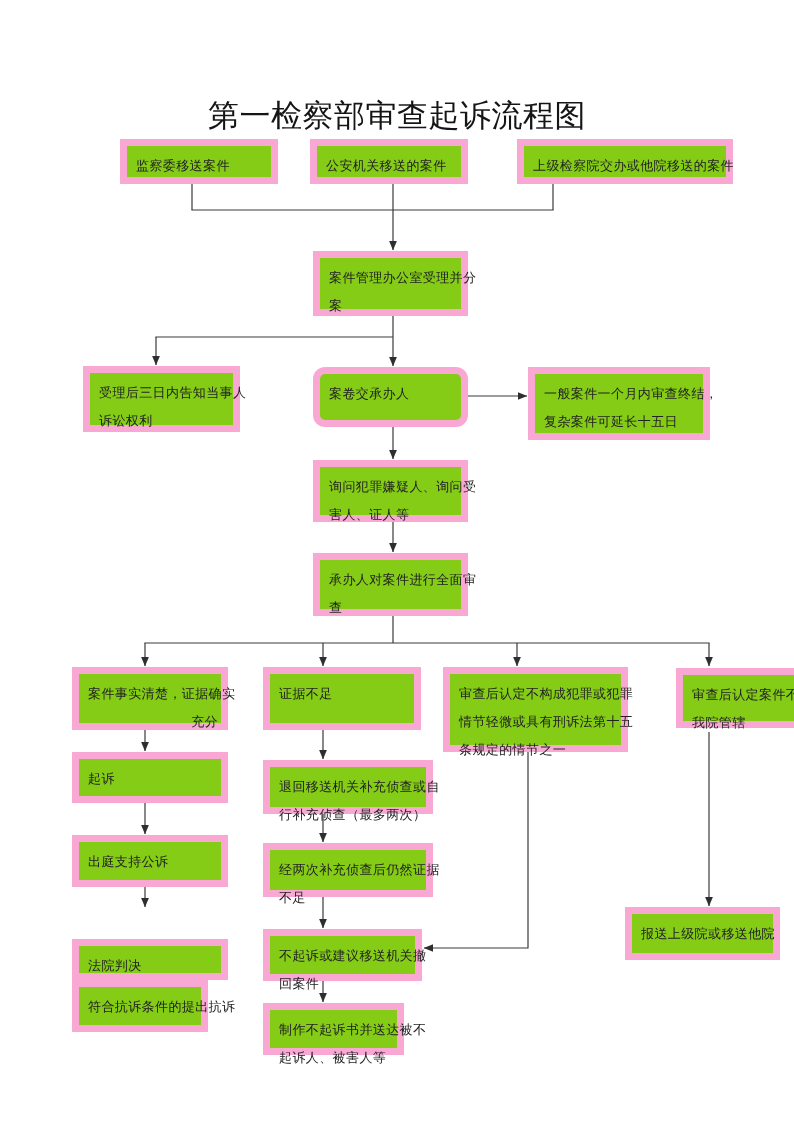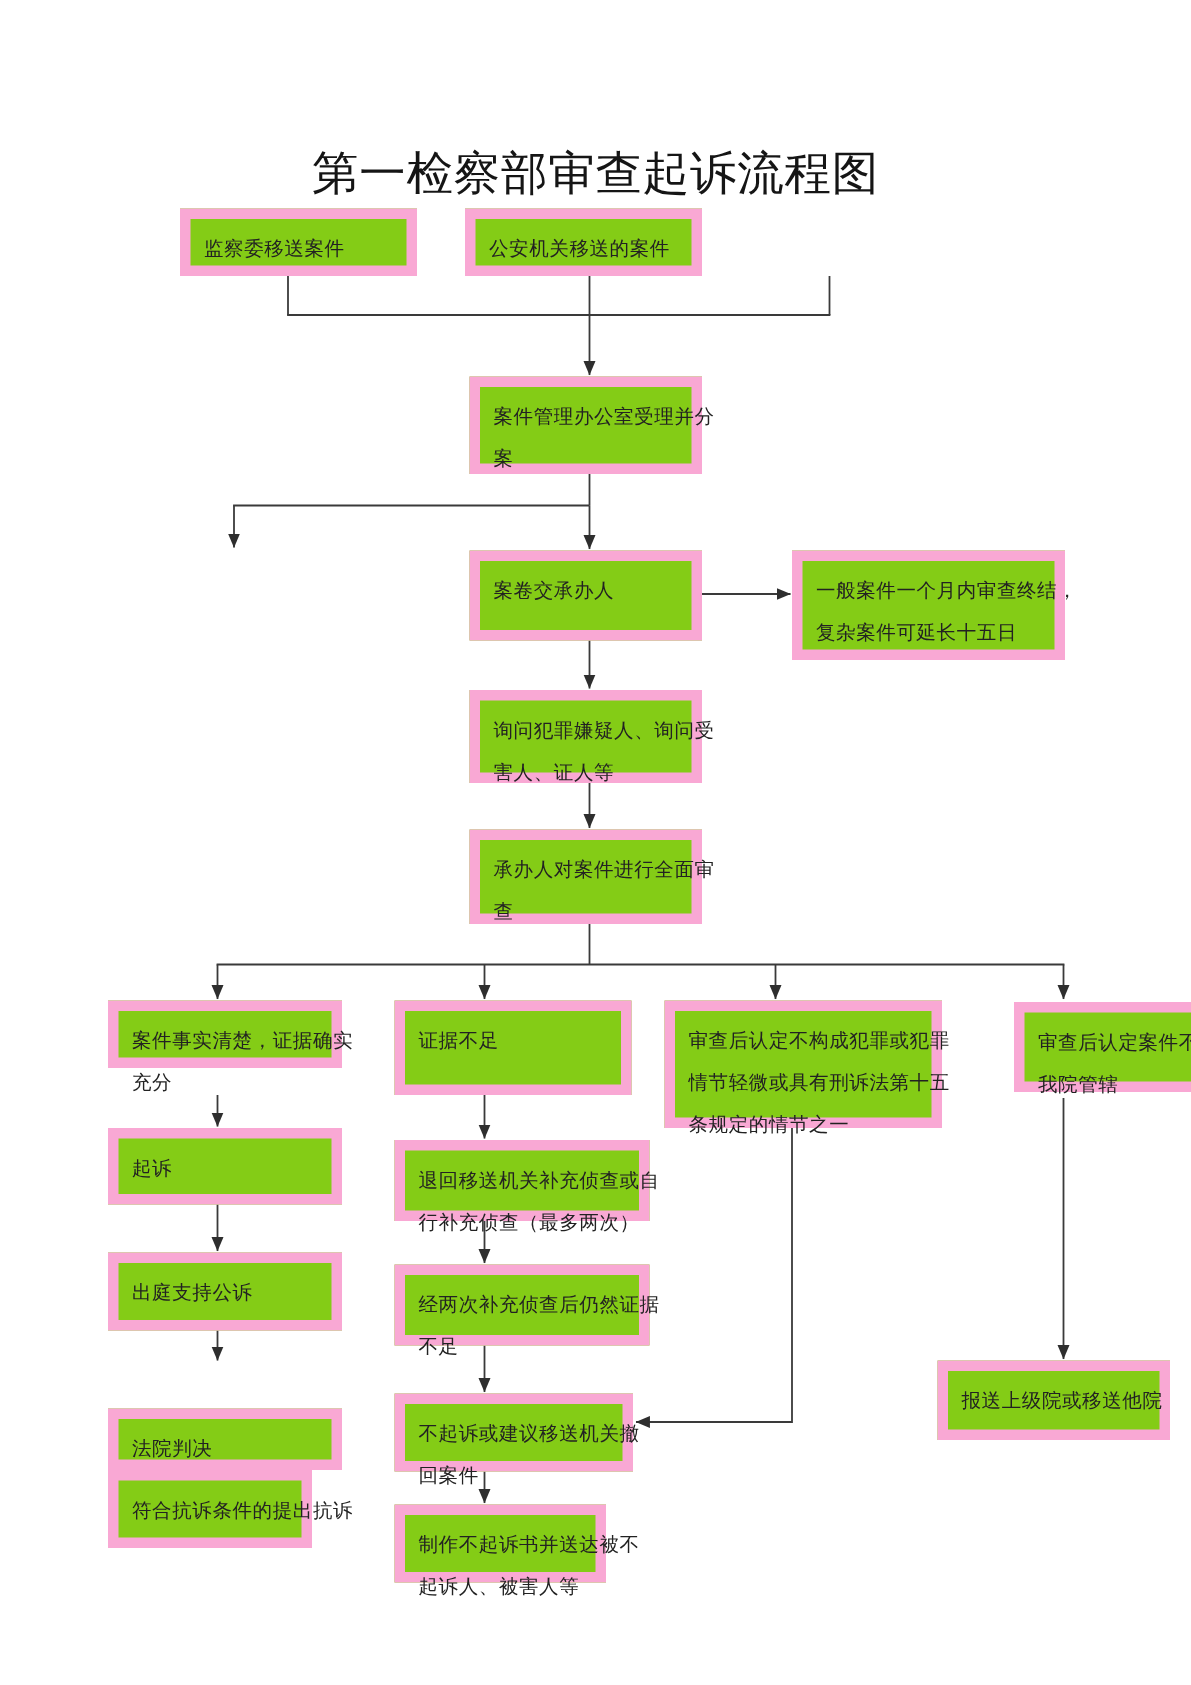--- a/index.html
+++ b/index.html
@@ -43,25 +43,25 @@
     stroke: #3a3a3a;
     stroke-width: 1.2;
     fill: none;
   }
   
   #n1  { left:120px; top:139px; width:158px; height:45px; }
   #n2  { left:310px; top:139px; width:158px; height:45px; }
   #n3  { left:517px; top:139px; width:216px; height:45px; }
   #n4  { left:313px; top:251px; width:155px; height:65px; }
   #n5  { left:83px;  top:366px; width:157px; height:66px; }
-  #n6  { left:313px; top:367px; width:155px; height:60px; }
+  #n6  { left:313px; top:367px; width:155px; height:60px;border-radius:12px; }
   #n7  { left:528px; top:367px; width:182px; height:73px; }
   #n8  { left:313px; top:460px; width:155px; height:62px; }
   #n9  { left:313px; top:553px; width:155px; height:63px; }
-  #n10 { left:72px;  top:667px; width:156px; height:45px; }
+  #n10 { left:72px;  top:667px; width:156px; height:63px;text-align:right; }
   #n11 { left:263px; top:667px; width:158px; height:63px; }
   #n12 { left:443px; top:667px; width:185px; height:85px; }
   #n13 { left:635px; top:668px; width:143px; height:60px;margin-left:41px; }
   #n14 { left:72px;  top:752px; width:156px; height:51px; }
   #n15 { left:72px;  top:835px; width:156px; height:52px; }
   #n16 { left:72px;  top:908px; width:156px; height:41px;margin-top:31px; }
   #n17 { left:72px;  top:980px; width:136px; height:52px; }
   #n18 { left:263px; top:760px; width:170px; height:54px; }
   #n19 { left:263px; top:843px; width:170px; height:54px;font-family:Liberation Serif, serif; }
   #n20 { left:263px; top:929px; width:159px; height:52px; }
@@ -135,22 +135,25 @@
       <polyline points="528,752 528,948 424,948" marker-end="url(#arrow)"></polyline>
     </g>
 
     <g>
       <line x1="709" y1="732" x2="709" y2="906" marker-end="url(#arrow)"></line>
     </g>
   </svg>
 
   <div class="node" id="n1">监察委移送案件</div>
   <div class="node" id="n2">公安机关移送的案件</div>
+  <div class="node" id="n3">上级检察院交办或他院移送的案件</div>
   <div class="node" id="n4">案件管理办公室受理并分
 案</div>
+  <div class="node" id="n5">受理后三日内告知当事人
+诉讼权利</div>
   <div class="node" id="n6">案卷交承办人</div>
   <div class="node" id="n7">一般案件一个月内审查终结，
 复杂案件可延长十五日</div>
   <div class="node" id="n8">询问犯罪嫌疑人、询问受
 害人、证人等</div>
   <div class="node" id="n9">承办人对案件进行全面审
 查</div>
   <div class="node" id="n10">案件事实清楚，证据确实
 充分</div>
   <div class="node" id="n11">证据不足</div>

